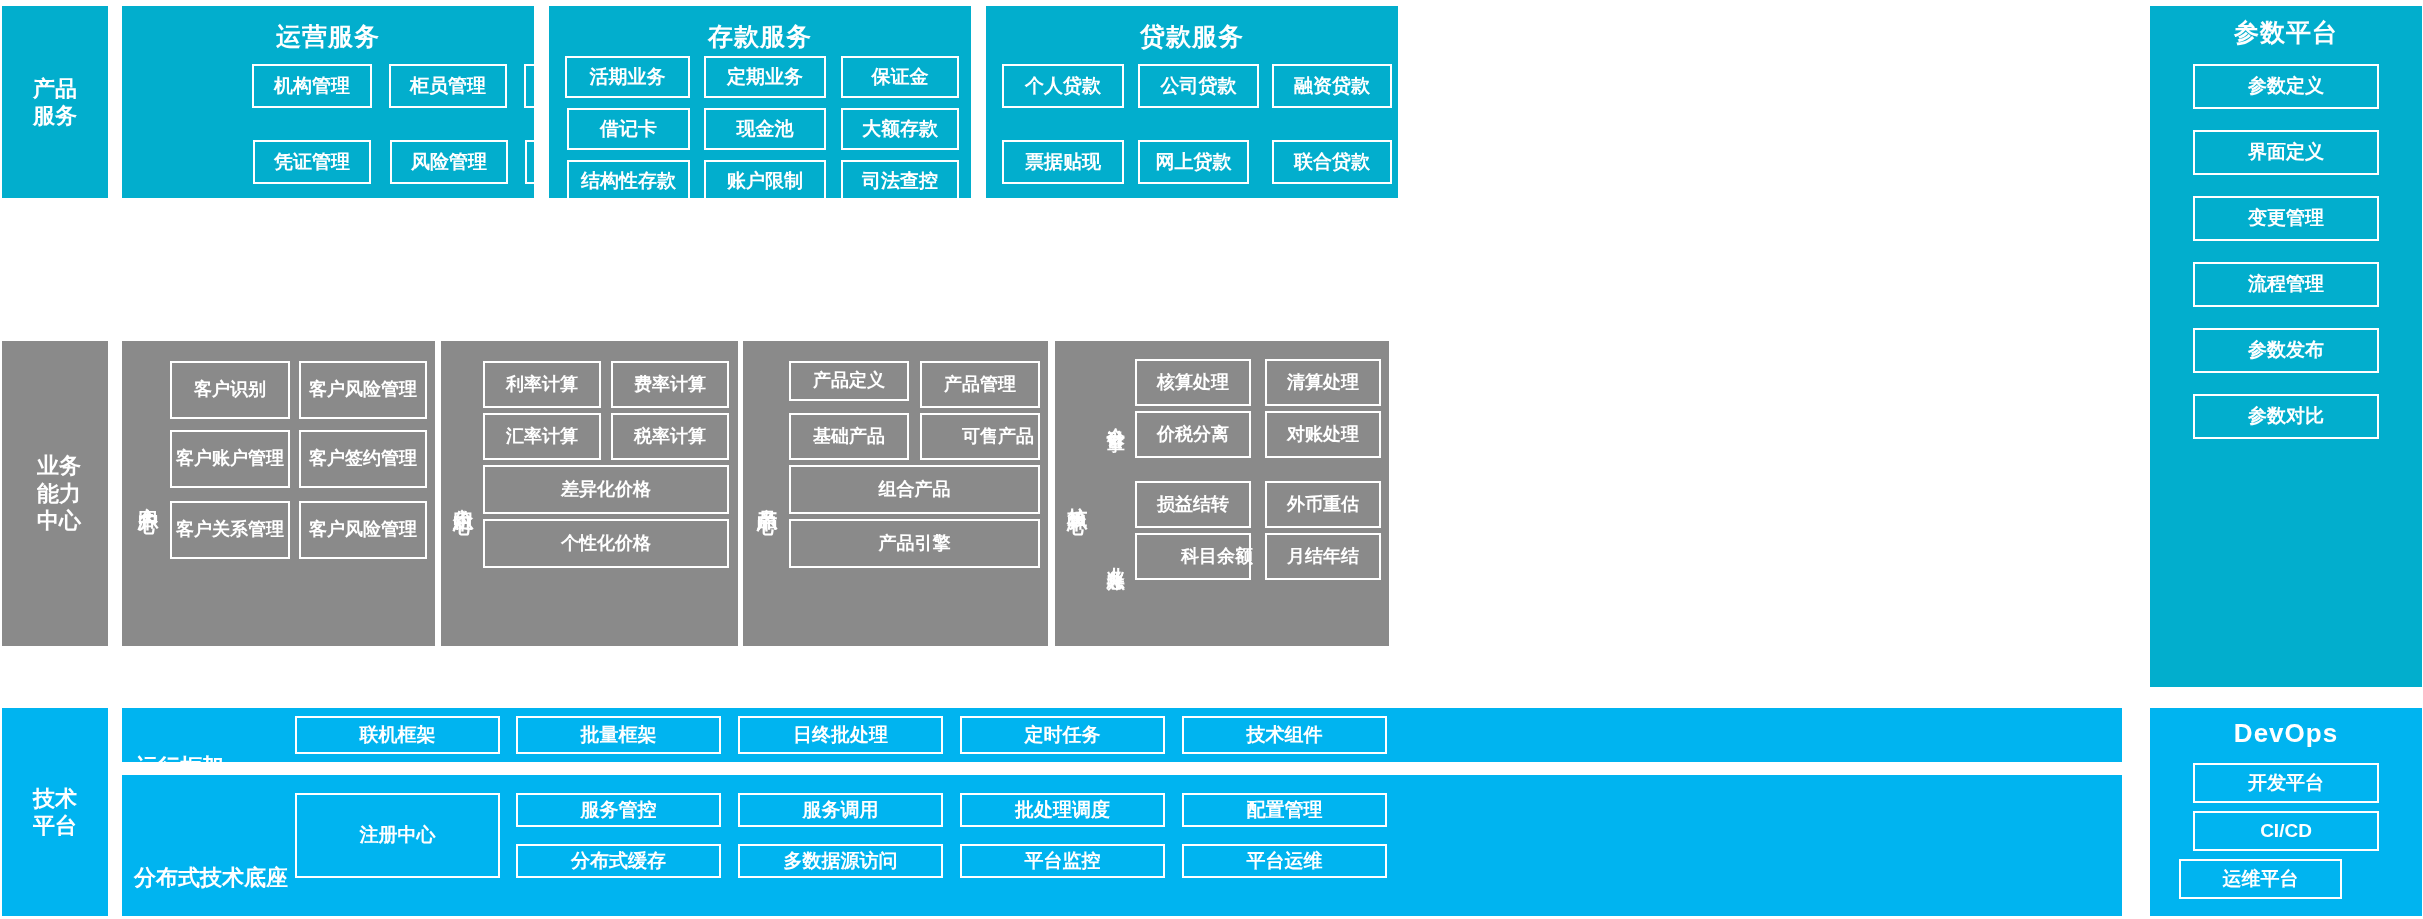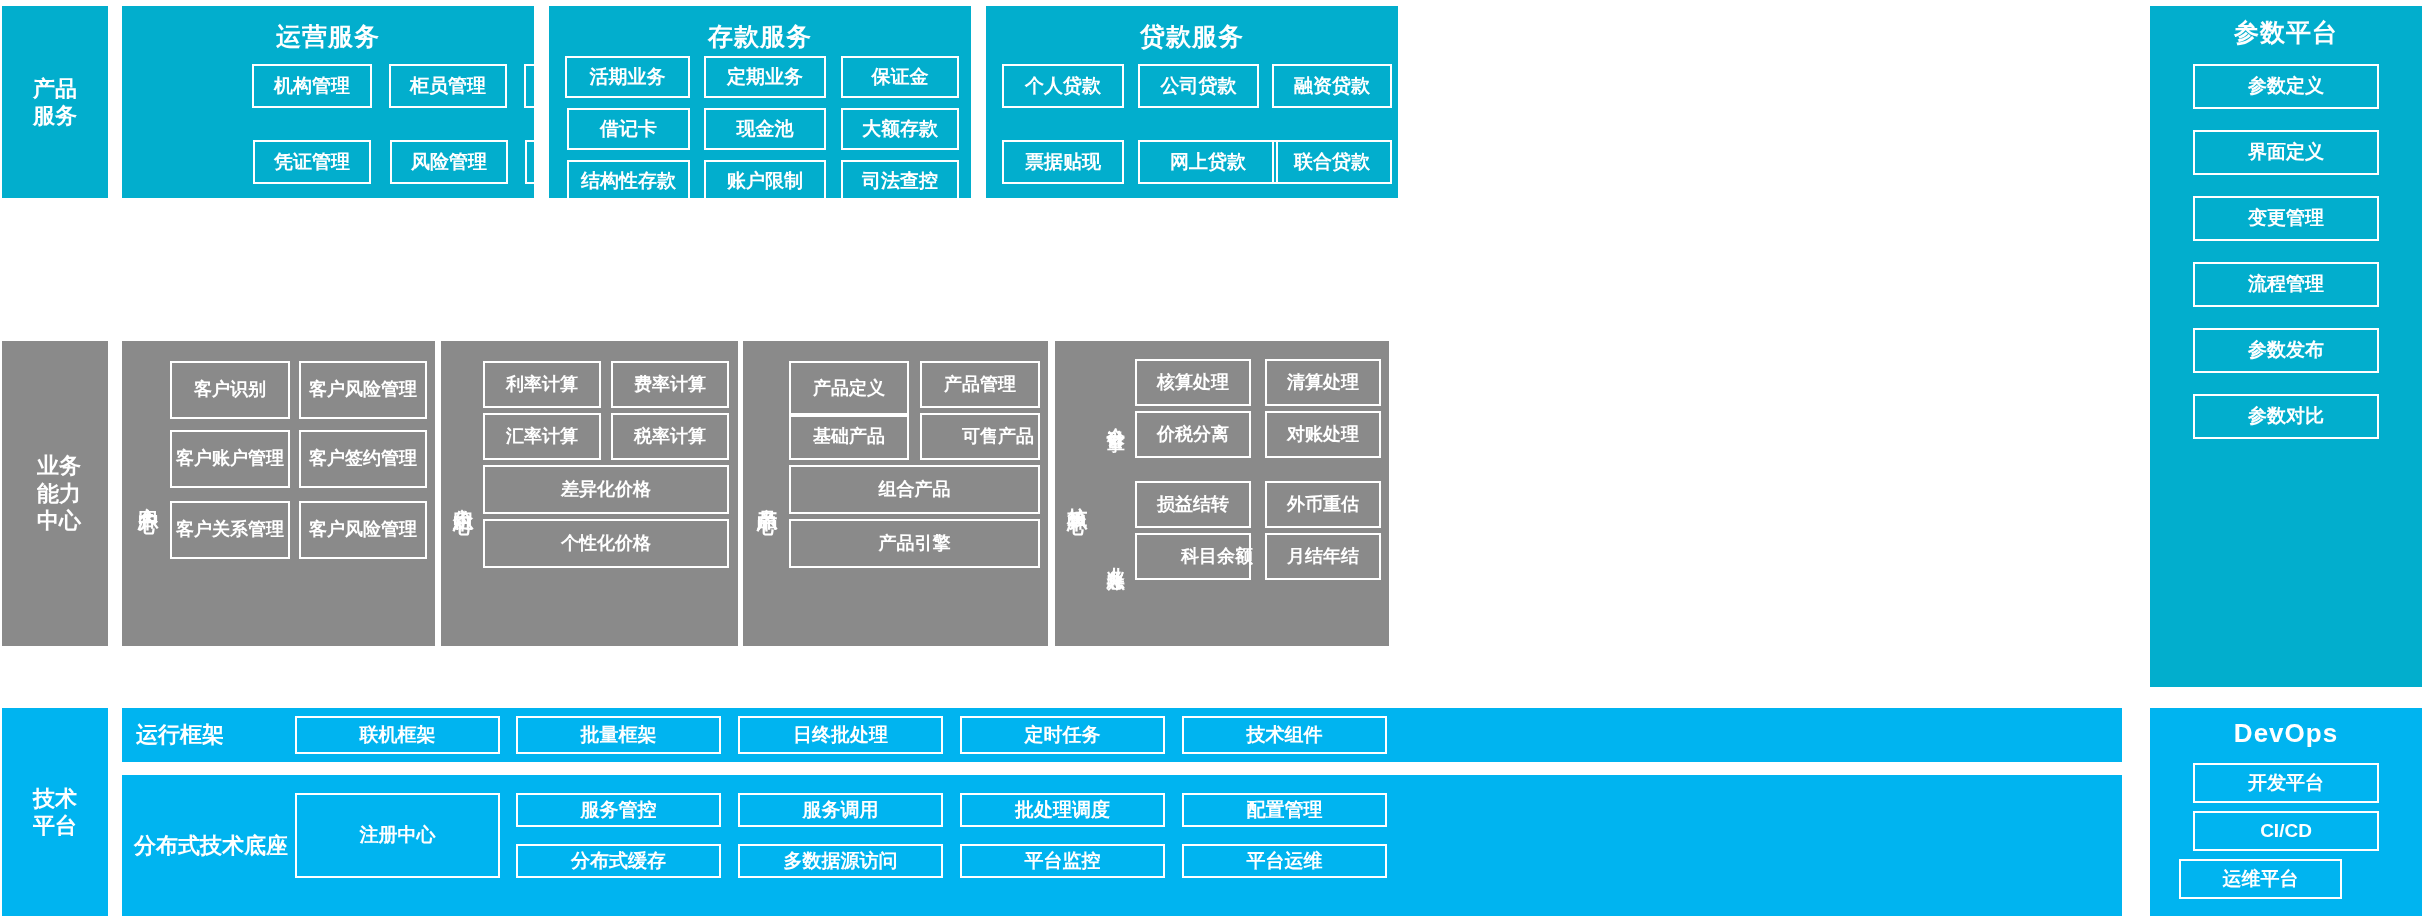--- a/index.html
+++ b/index.html
@@ -79,20 +79,21 @@
 
   .side-label{
     position:absolute;
     box-sizing:border-box;
     display:flex;
     align-items:center;
     color:#ffffff;
     font-weight:bold;
     font-size:22px;
     white-space:nowrap;
+    margin-top:32px;
   }
 </style>
 </head>
 <body>
 
 <div id="canvas">
 
   <div class="panel teal row-label" style="left:2px;top:6px;width:106px;height:192px;font-size:22px;">
     <div>
       <div>产品</div>
@@ -122,21 +123,21 @@
     <div class="box" style="left:155px;top:154px;width:122px;height:42px;">账户限制</div>
     <div class="box" style="left:292px;top:154px;width:118px;height:42px;">司法查控</div>
   </div>
 
   <div class="panel teal" style="left:986px;top:6px;width:412px;height:192px;">
     <div class="panel-title" style="top:14px;">贷款服务</div>
     <div class="box" style="left:16px;top:58px;width:122px;height:44px;">个人贷款</div>
     <div class="box" style="left:152px;top:58px;width:121px;height:44px;">公司贷款</div>
     <div class="box" style="left:286px;top:58px;width:120px;height:44px;">融资贷款</div>
     <div class="box" style="left:16px;top:134px;width:122px;height:44px;">票据贴现</div>
-    <div class="box" style="left:152px;top:134px;width:140px;height:44px;">网上贷款</div>
+    <div class="box" style="left:152px;top:134px;width:111px;height:44px;">网上贷款</div>
     <div class="box" style="left:286px;top:134px;width:120px;height:44px;">联合贷款</div>
   </div>
 
   <div class="panel teal" style="left:2150px;top:6px;width:272px;height:681px;">
     <div class="panel-title" style="top:10px;">参数平台</div>
     <div class="box" style="left:43px;top:58px;width:186px;height:45px;">参数定义</div>
     <div class="box" style="left:43px;top:124px;width:186px;height:45px;">界面定义</div>
     <div class="box" style="left:43px;top:190px;width:186px;height:45px;">变更管理</div>
     <div class="box" style="left:43px;top:256px;width:186px;height:45px;">流程管理</div>
     <div class="box" style="left:43px;top:322px;width:186px;height:45px;">参数发布</div>
@@ -166,21 +167,21 @@
     <div class="box small" style="left:42px;top:20px;width:118px;height:47px;">利率计算</div>
     <div class="box small" style="left:170px;top:20px;width:118px;height:47px;">费率计算</div>
     <div class="box small" style="left:42px;top:72px;width:118px;height:47px;">汇率计算</div>
     <div class="box small" style="left:170px;top:72px;width:118px;height:47px;">税率计算</div>
     <div class="box small" style="left:42px;top:124px;width:246px;height:49px;">差异化价格</div>
     <div class="box small" style="left:42px;top:178px;width:246px;height:49px;">个性化价格</div>
   </div>
 
   <div class="panel gray" style="left:743px;top:341px;width:305px;height:305px;">
     <div class="vlabel" style="left:6px;top:60px;width:36px;height:190px;">产品中心</div>
-    <div class="box small" style="left:46px;top:20px;width:120px;height:56px;">产品定义</div>
+    <div class="box small" style="left:46px;top:20px;width:120px;height:40px;">产品定义</div>
     <div class="box small" style="left:177px;top:20px;width:120px;height:47px;">产品管理</div>
     <div class="box small" style="left:46px;top:72px;width:120px;height:47px;">基础产品</div>
     <div class="box small" style="left:177px;top:72px;width:120px;height:47px;padding-left:36px;">可售产品</div>
     <div class="box small" style="left:46px;top:124px;width:251px;height:49px;">组合产品</div>
     <div class="box small" style="left:46px;top:178px;width:251px;height:49px;">产品引擎</div>
   </div>
 
   <div class="panel gray" style="left:1055px;top:341px;width:334px;height:305px;">
     <div class="vlabel" style="left:4px;top:60px;width:36px;height:190px;">核算中心</div>
     <div class="vlabel" style="left:44px;top:16px;width:32px;height:120px;font-size:18px;">会计引擎</div>

